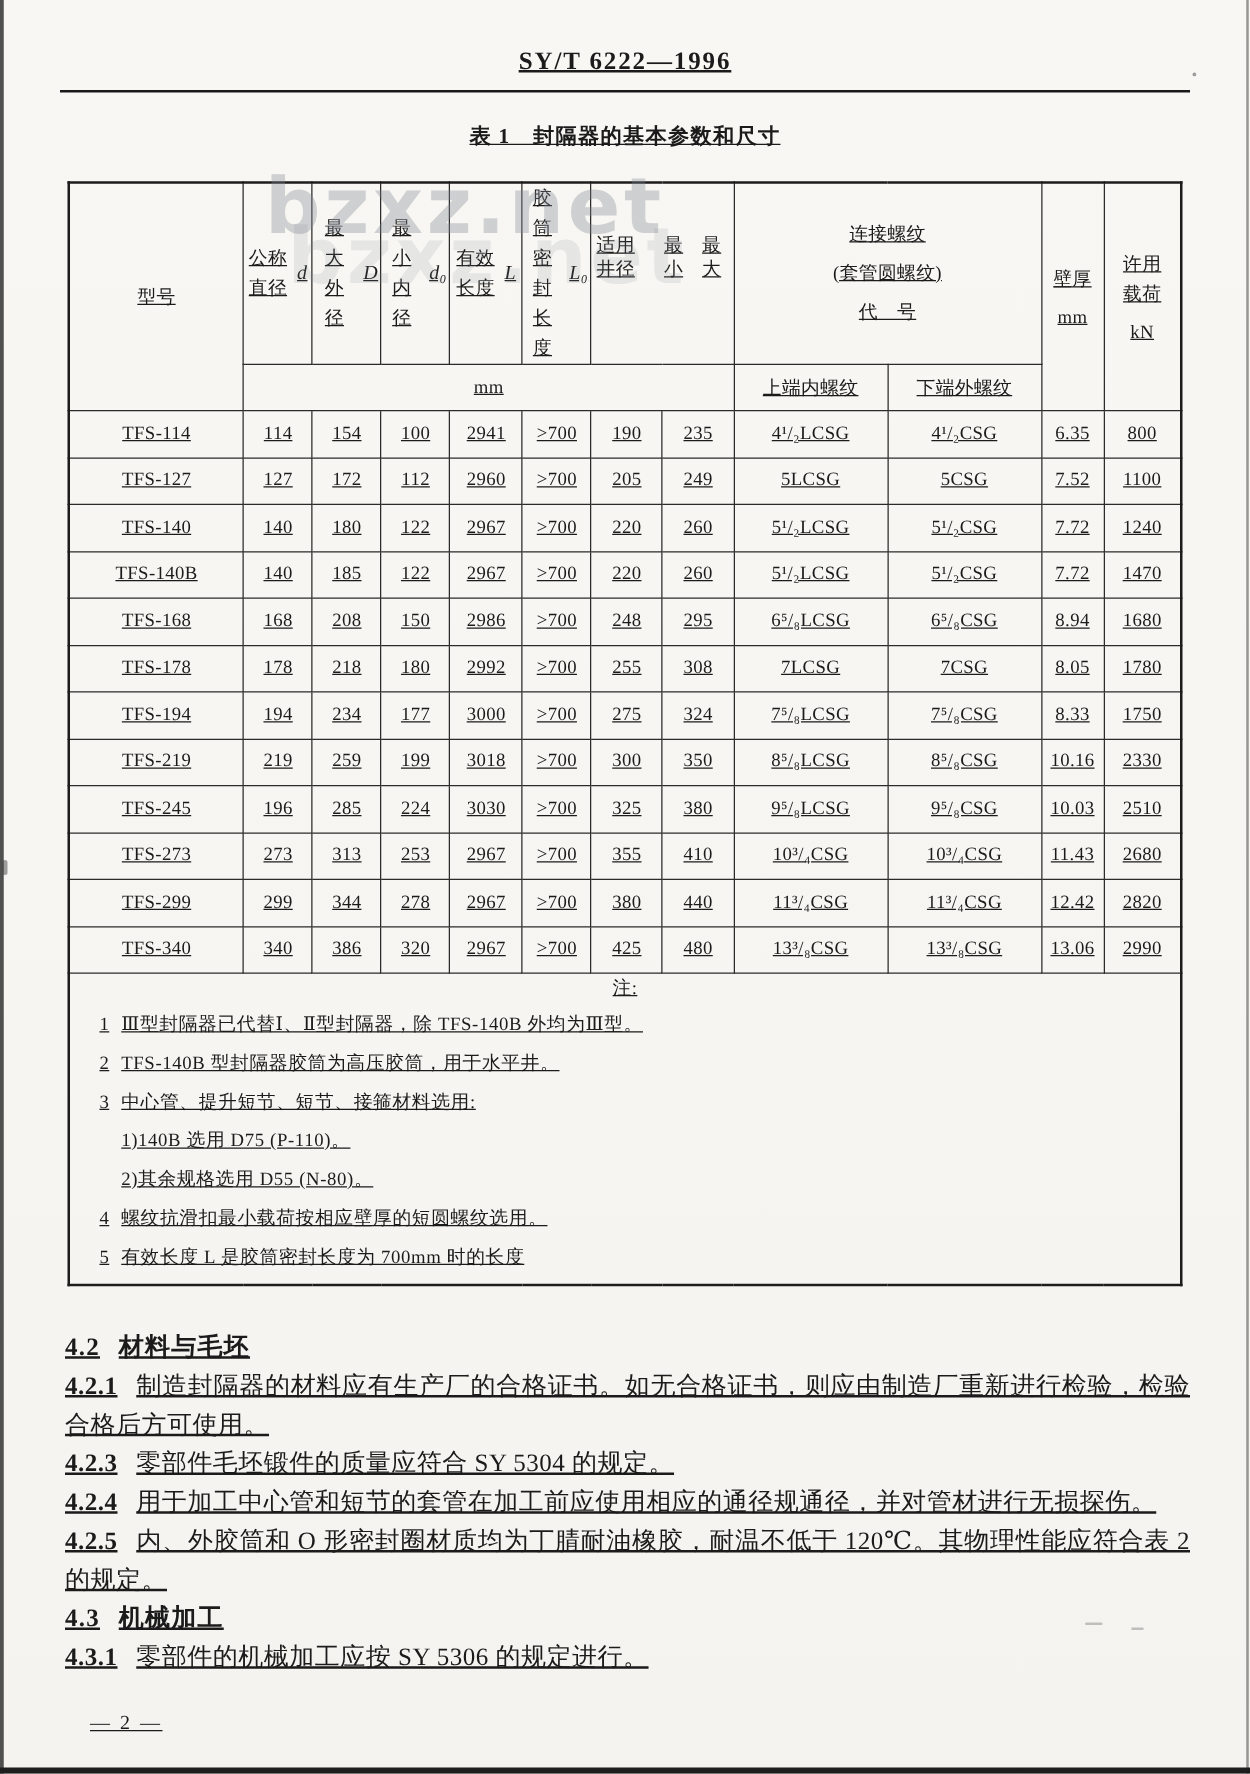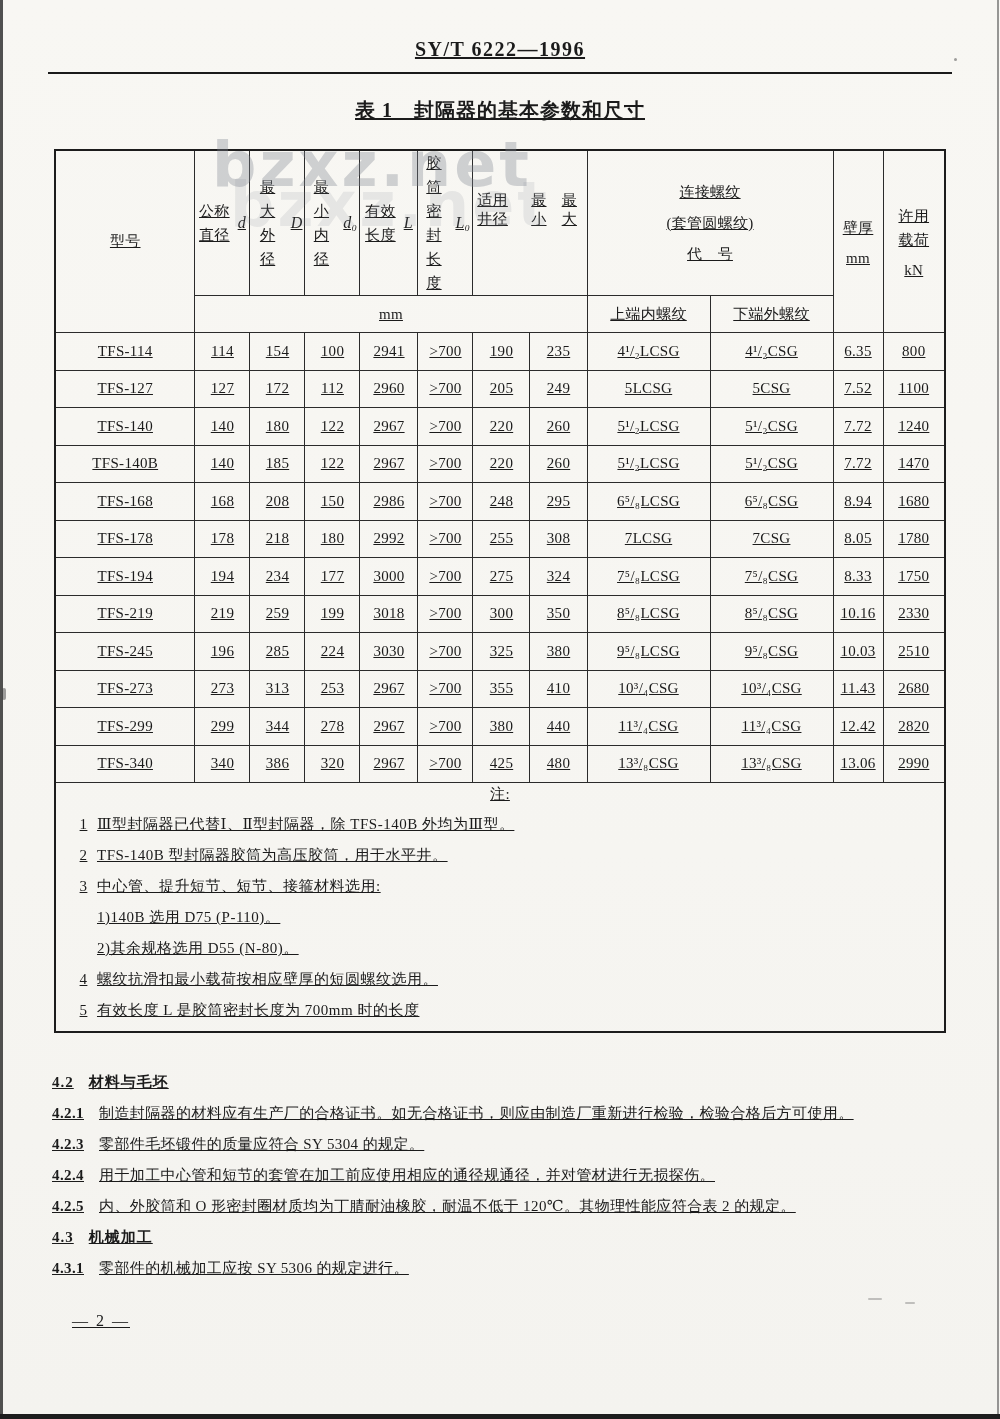--- a/index.html
+++ b/index.html
@@ -31,21 +31,21 @@
     letter-spacing: 1.5px;
   }
   .header-rule {
     width: 904px;
     height: 2px;
     background: #1a1a1a;
     margin: 11px auto 0 auto;
   }
   .table-title {
     text-align: center;
-    font-size: 20px;
+    font-size: 17px;
     font-weight: bold;
     letter-spacing: 1px;
     margin-top: 23px;
   }
 
   
   .watermark {
     position: absolute;
     left: 212px;
     top: 128px;
@@ -109,21 +109,21 @@
     padding: 14px 16px 20px 20px;
   }
   .note-label { font-size: 15px; margin: 2px 0 10px 0; }
   .note-line { display: flex; margin: 0 0 11px 12px; font-size: 15px; line-height: 20px; }
   .note-num { width: 27px; flex: none; }
   .note-line.sub { margin-left: 39px; }
   .note-text { letter-spacing: 0.5px; }
 
   
   .body-section { margin: 34px 48px 0 52px; }
-  .para { margin: 0; font-size: 15px; line-height: 31px; text-align: justify; letter-spacing: 0.4px; }
+  .para { margin: 0; font-size: 20px; line-height: 31px; text-align: justify; letter-spacing: 0.4px; }
   .para-num { font-weight: bold; margin-right: 15px; }
   .para.heading { font-weight: bold; letter-spacing: 1px; }
 
   
   .page-number { margin: 28px 0 0 72px; font-size: 16px; letter-spacing: 2px; }
 </style>
 </head>
 <body>
 
 <div class="page">

